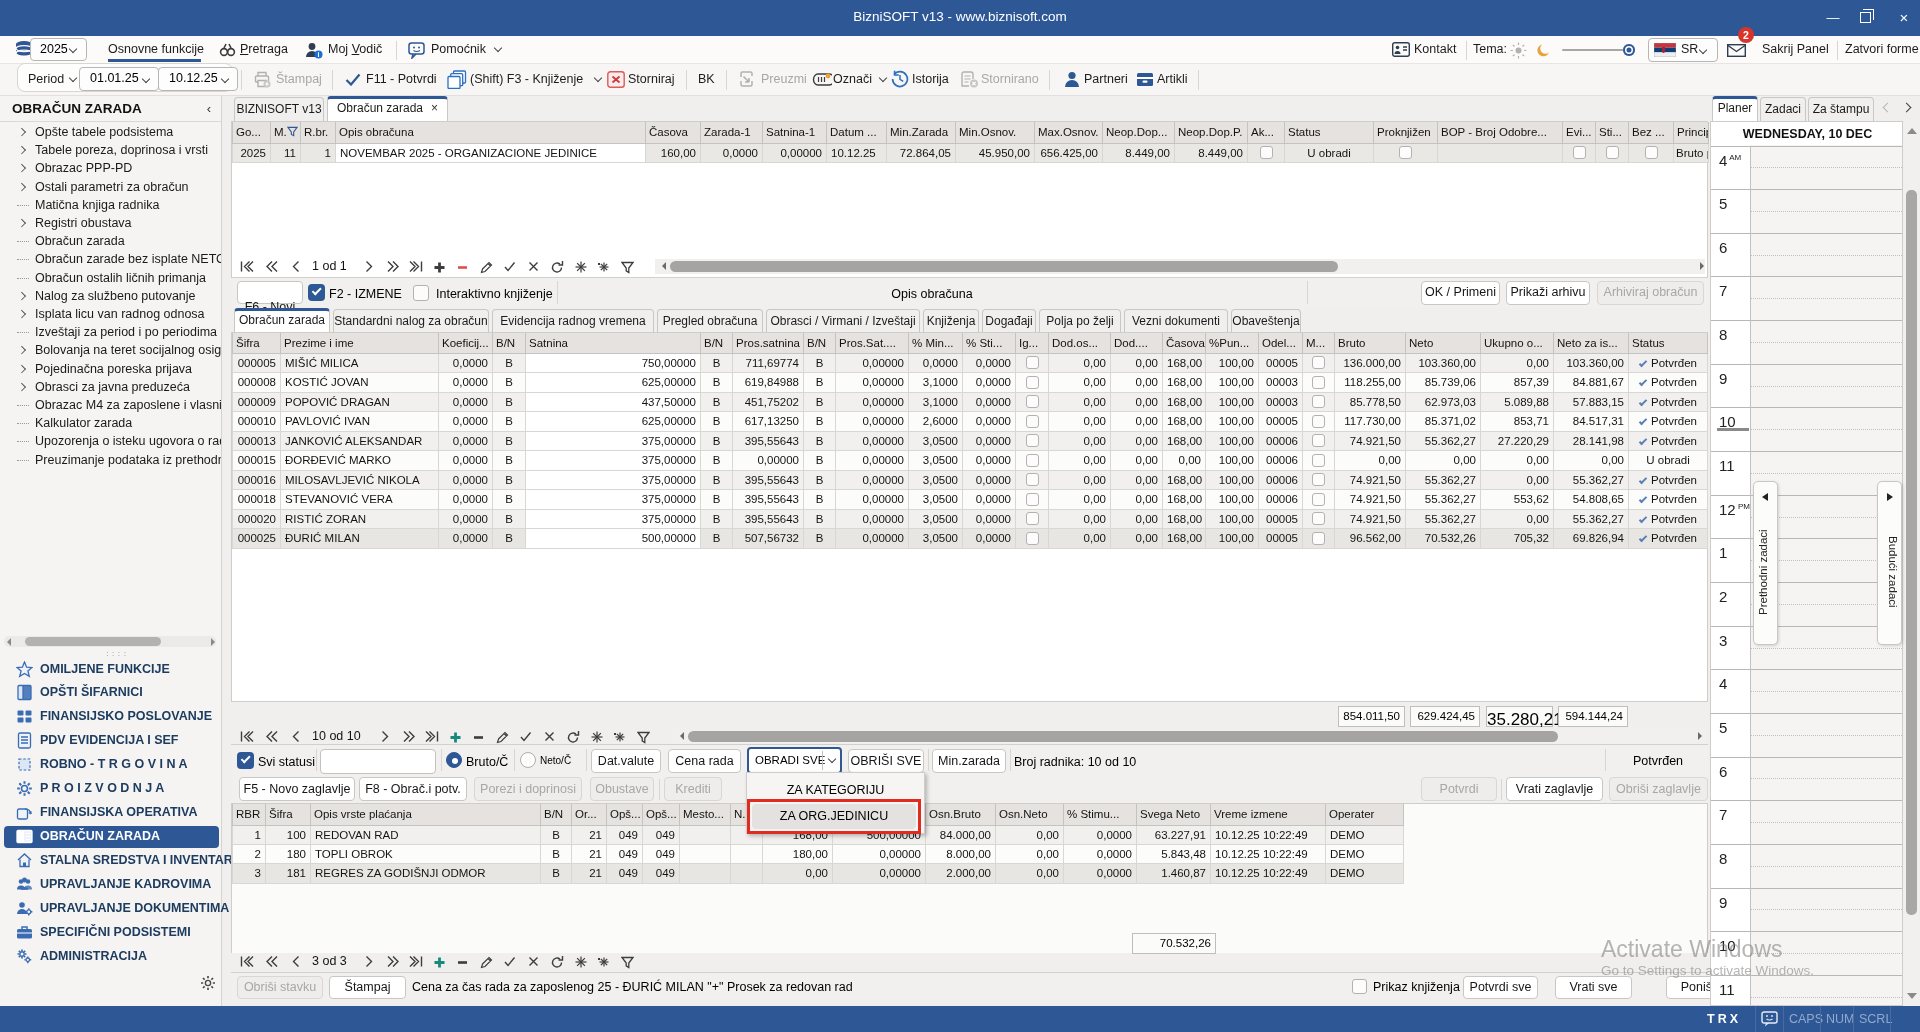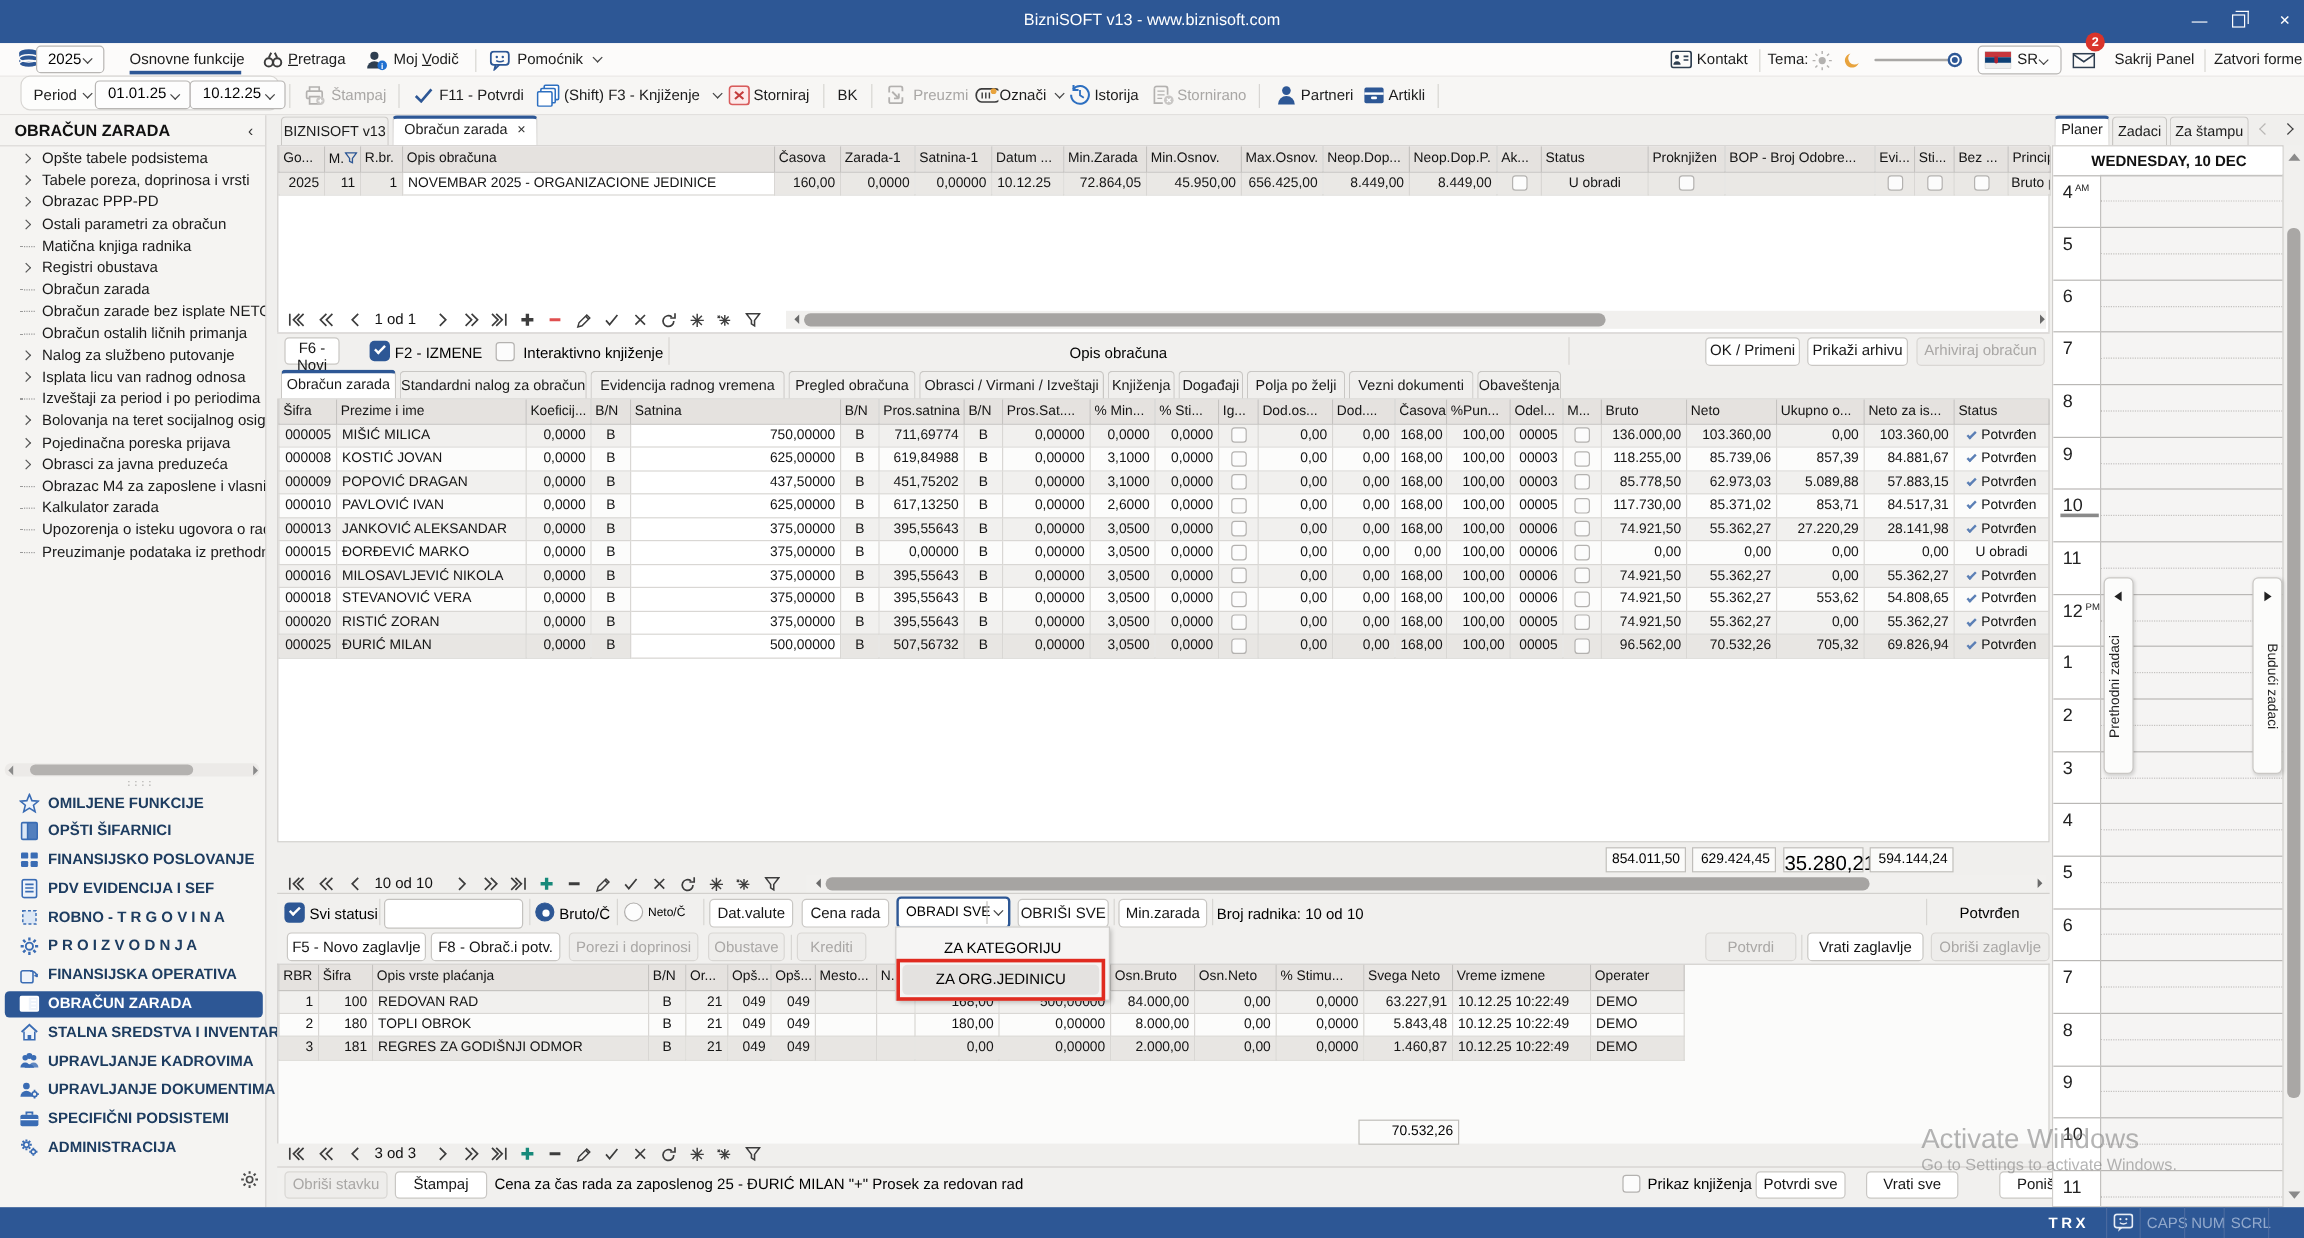--- a/index.html
+++ b/index.html
@@ -572,21 +572,21 @@
           <path d="M1 1.5 h11 L7.8 7 v4.5 l-2.6 -1.6 V7 z" fill="none" stroke="#3d3d3d" stroke-width="1.3"></path>
         </svg></span>
     </div>
 
   <div class="abs" style="left:655px; top:259px; width:1050px; height:15px; background:#f1f0ee;"></div>
   <div class="abs" style="left:658px; top:262px; width:0; height:0; border:4px solid transparent; border-right-color:#6a6a6a;"></div>
   <div class="abs" style="left:1700px; top:262px; width:0; height:0; border:4px solid transparent; border-left-color:#6a6a6a;"></div>
   <div class="abs" style="left:670px; top:261px; width:668px; height:11px; background:#a6a4a2; border-radius:6px;"></div>
 
   <div class="abs grayrow" style="left:231px; top:277px; width:1477px; height:31px; border-top:1px solid #d2d0cd;"></div>
-  <div class="abs btn" style="left:237px; top:281px; width:46px; height:23px; padding-top:1px;">F6 - Novi</div>
+  <div class="abs btn" style="left:237px; top:281px; width:66px; height:23px; padding-top:18px;">F6 - Novi</div>
   <div class="abs bluecheck" style="left:308px; top:284px;">
       <span class="wck"></span>
     </div>
   <div class="abs" style="left:329px; top:287px; font-size:12.5px;">F2 - IZMENE</div>
   <div class="abs cbox" style="left:413px; top:285px; width:16px; height:16px;"></div>
   <div class="abs" style="left:436px; top:287px; font-size:12.5px;">Interaktivno knjiženje</div>
   <div class="abs vsep" style="left:557px; top:281px; height:23px;"></div>
   <div class="abs" style="left:557px; top:287px; width:750px; text-align:center; font-size:12.5px;">Opis obračuna</div>
   <div class="abs vsep" style="left:1307px; top:281px; height:23px;"></div>
   <div class="abs btn" style="left:1421px; top:281px; width:79px; height:24px; padding-top:3px;">OK / Primeni</div>

